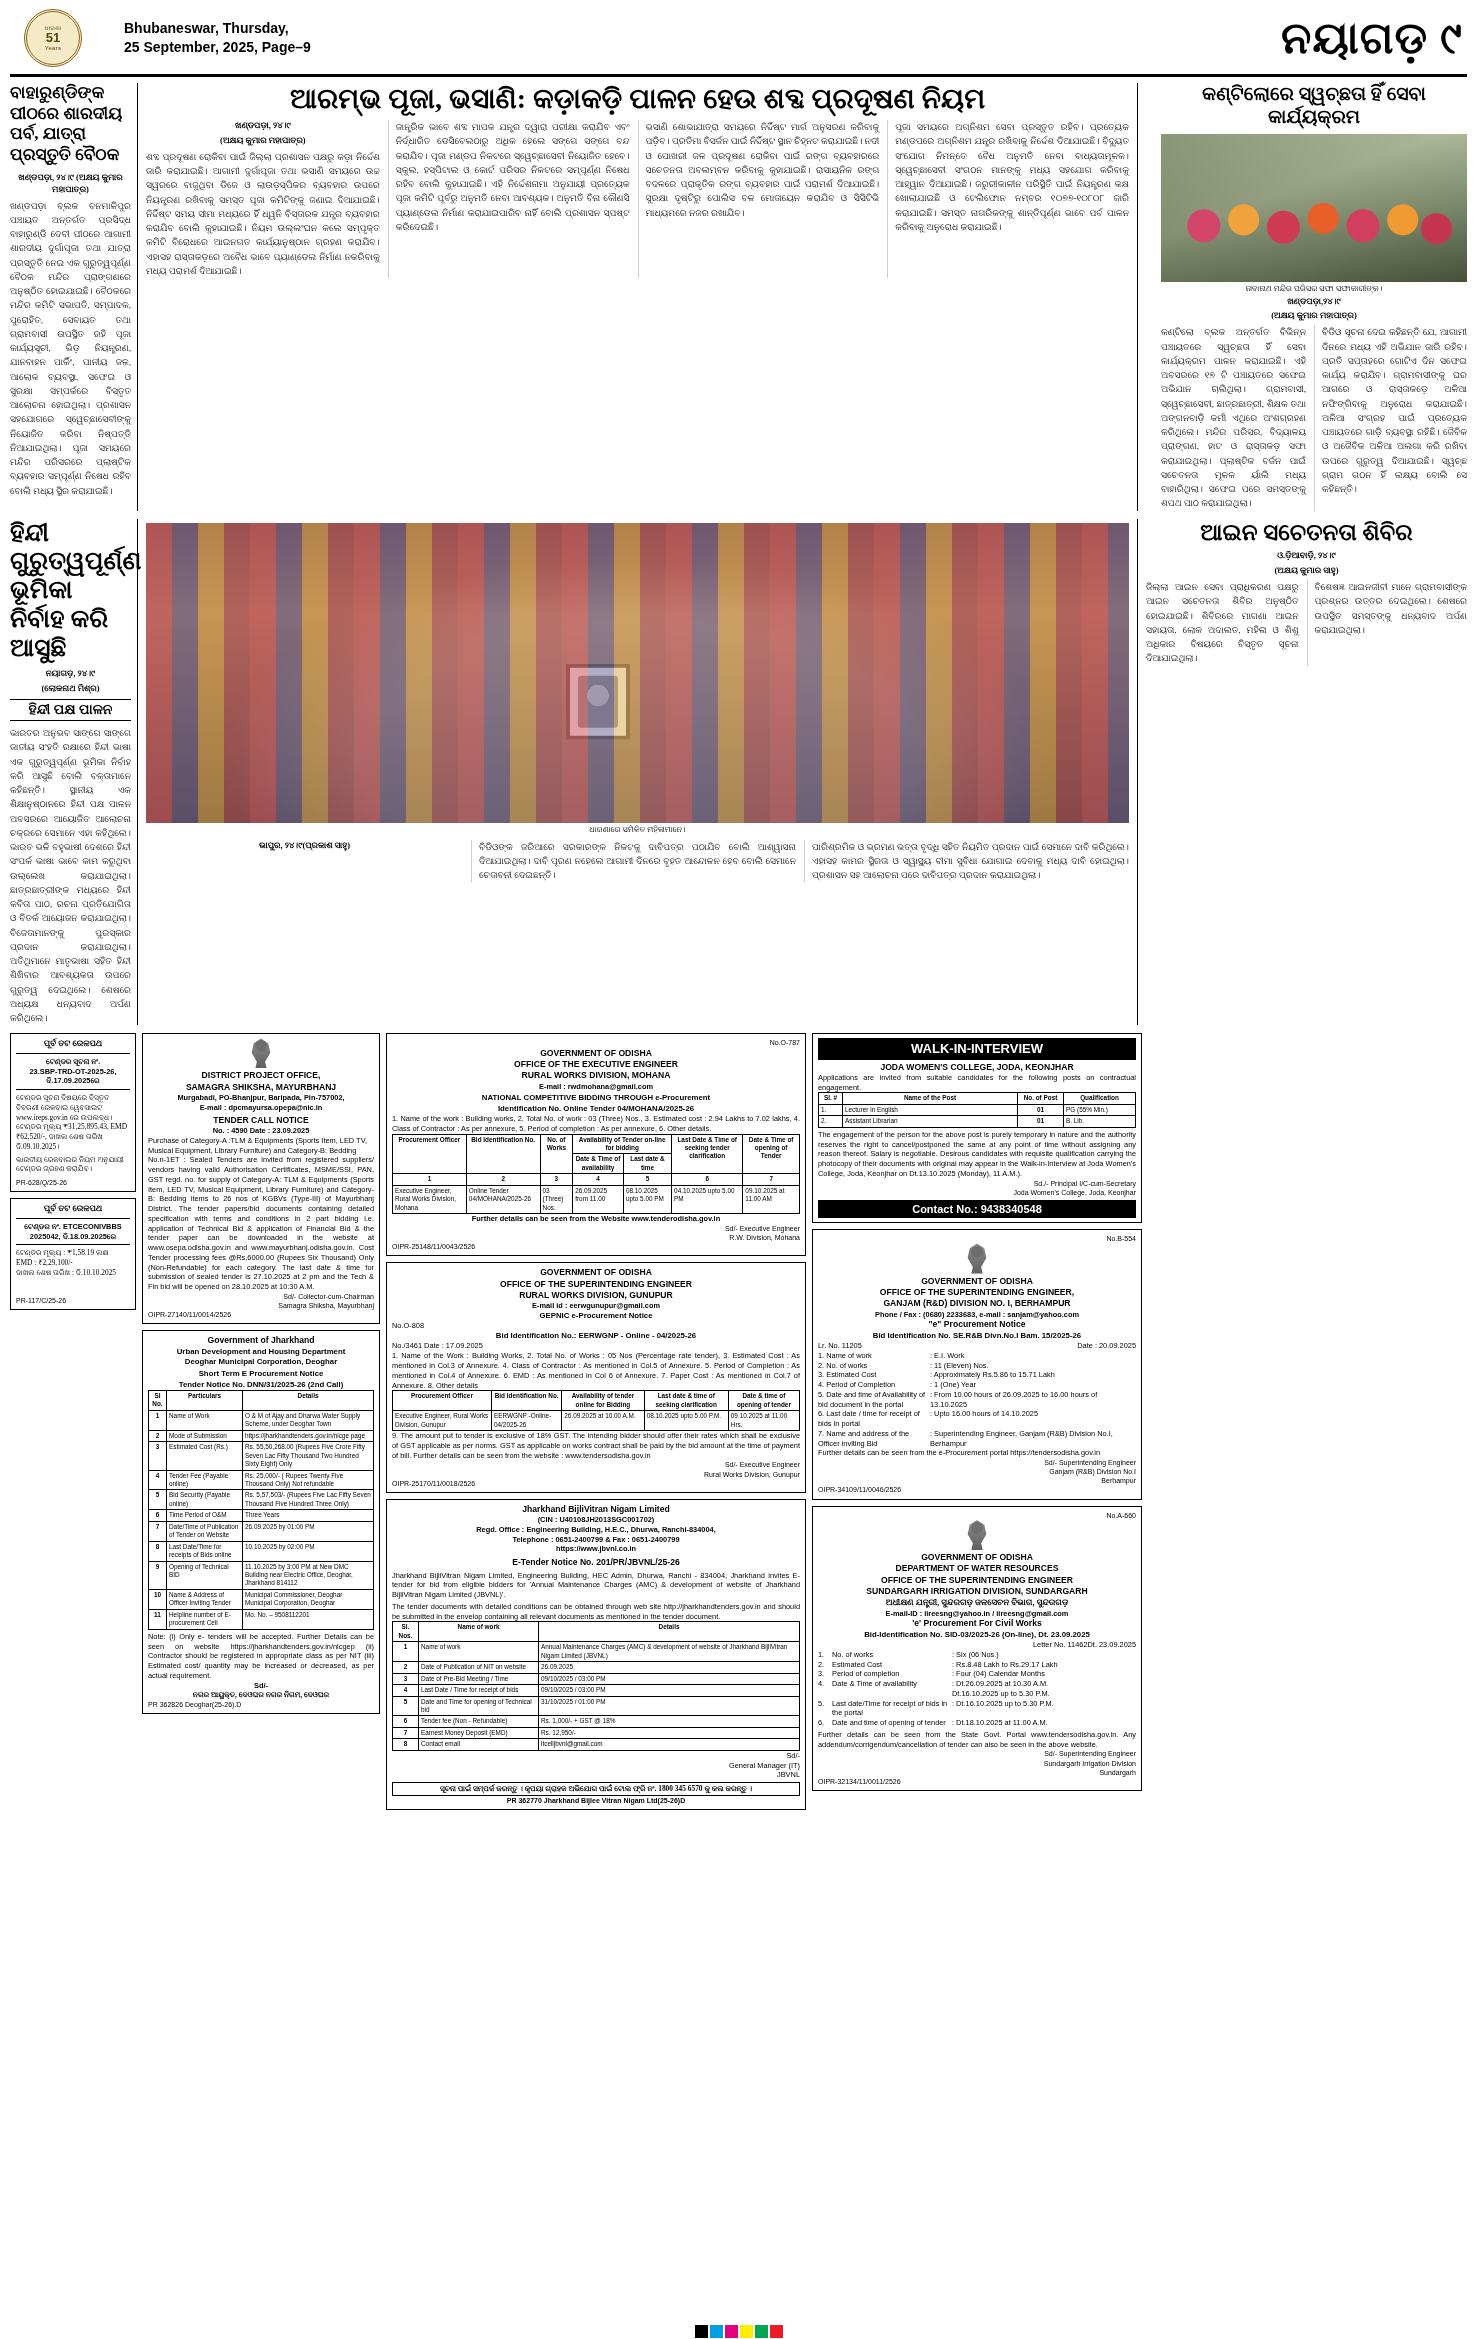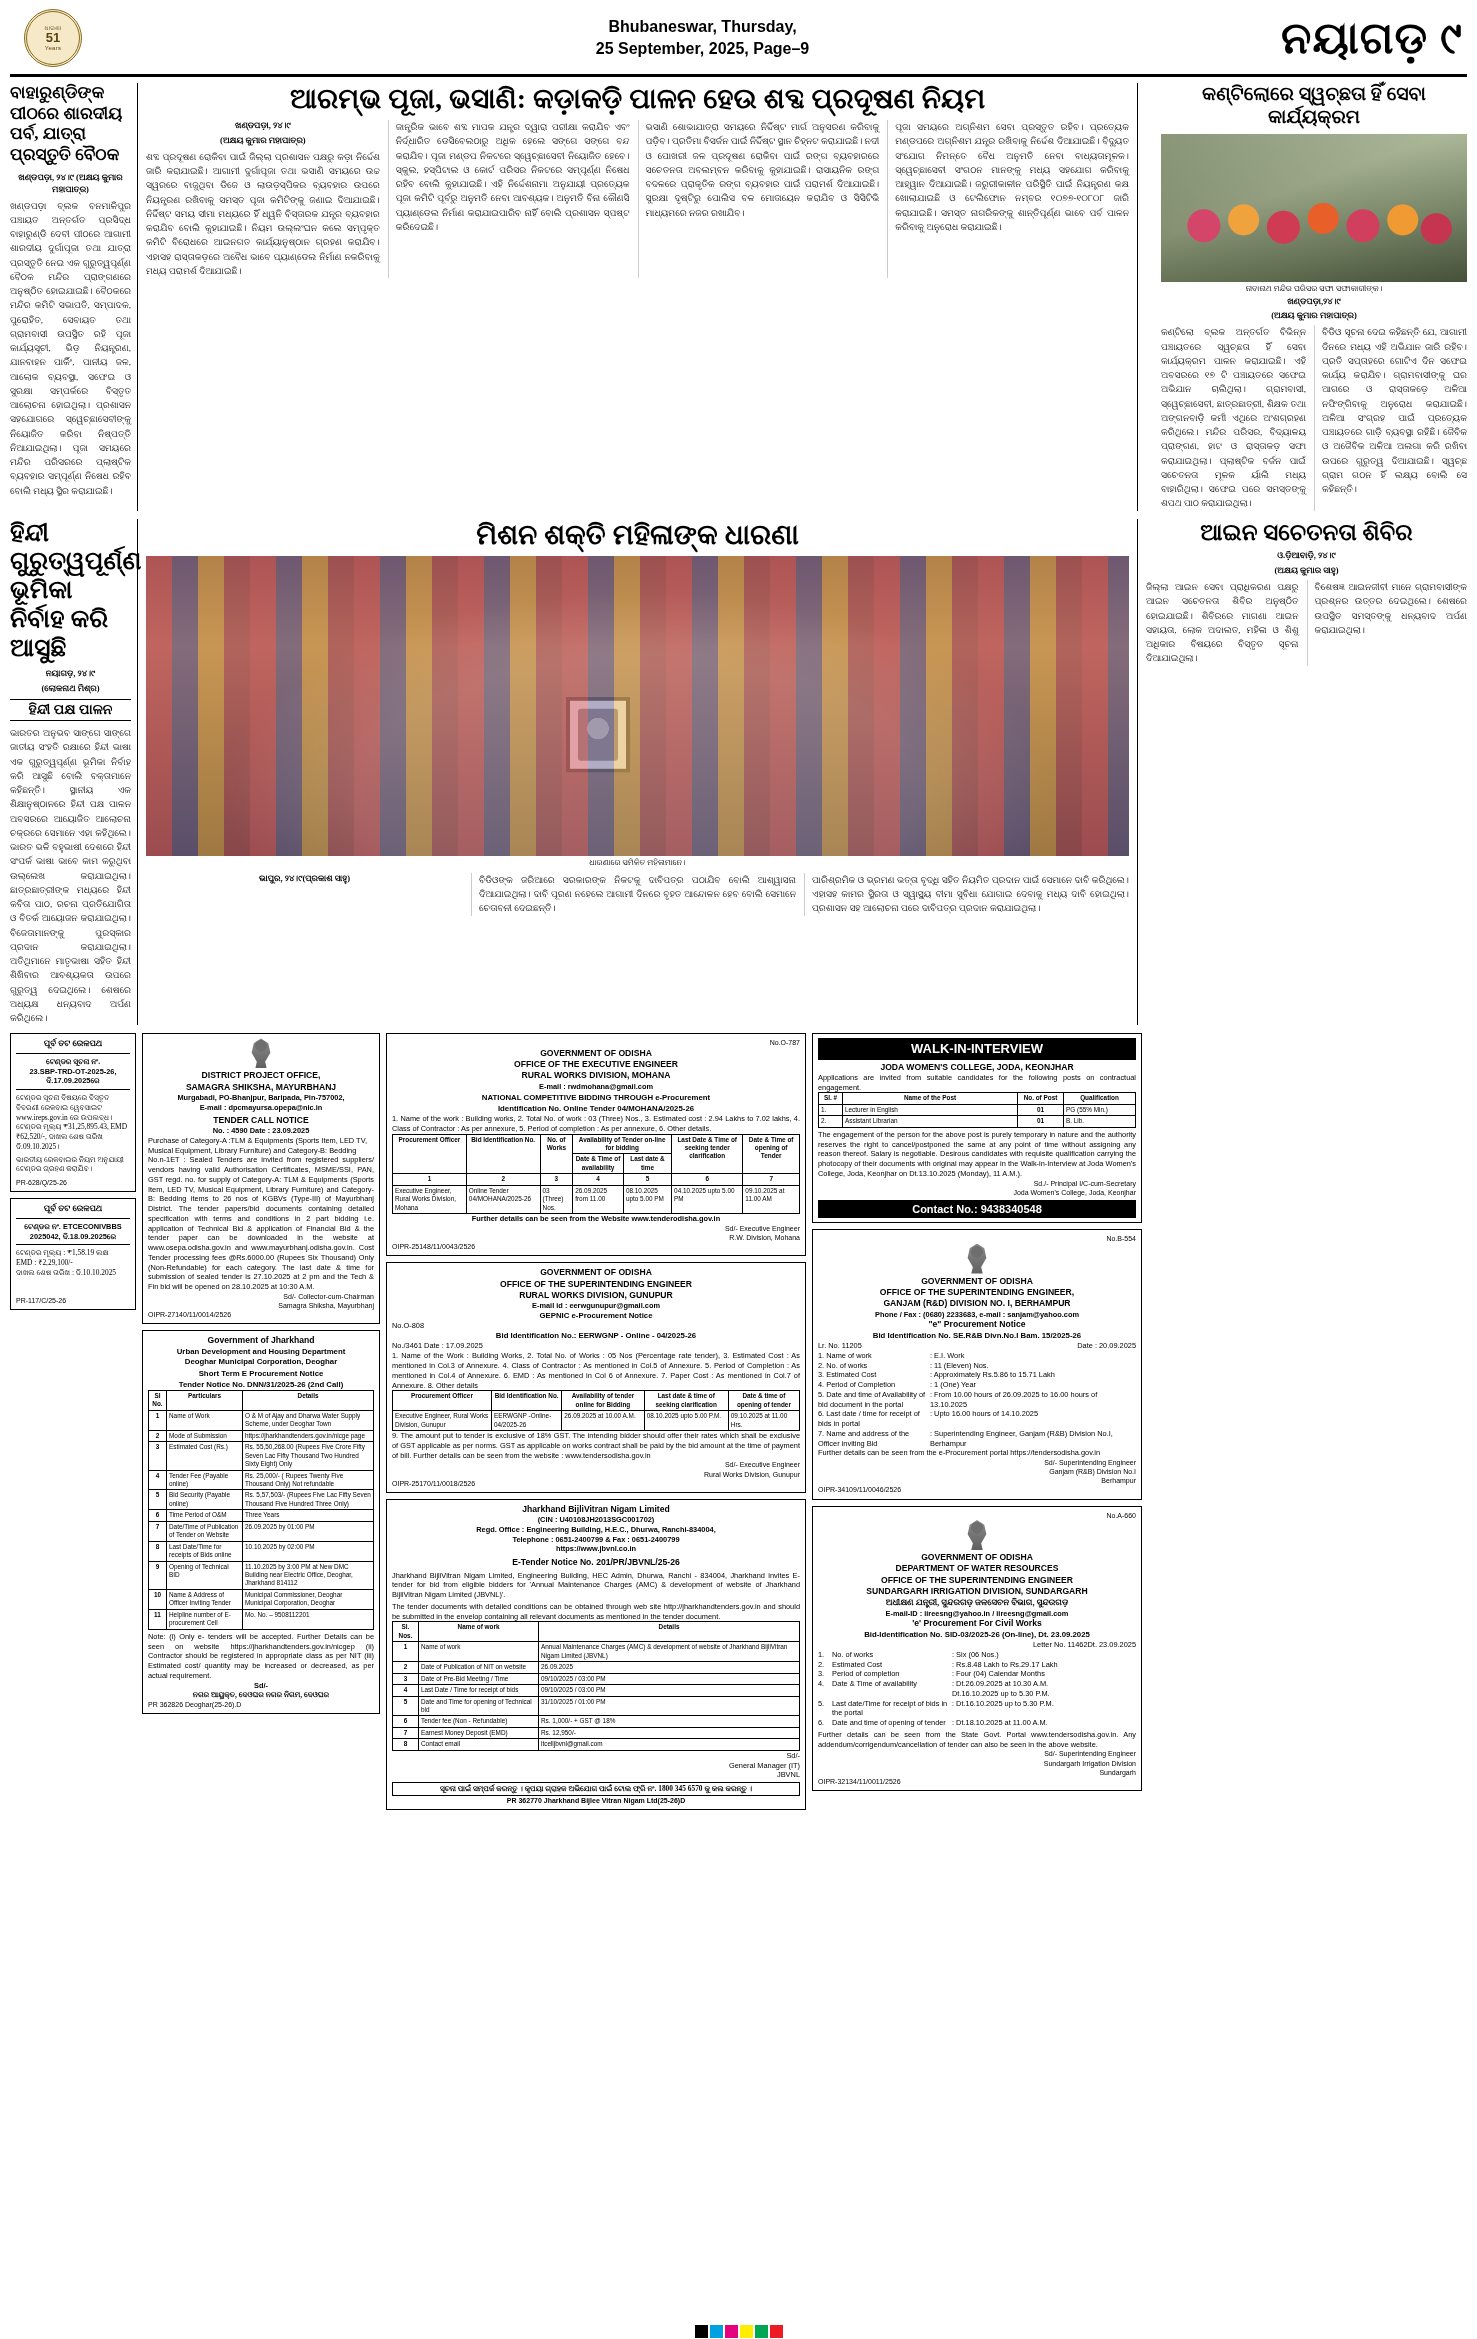--- a/index.html
+++ b/index.html
@@ -19,21 +19,21 @@
   .logo-badge { width:86px; height:60px; display:flex; align-items:center; justify-content:center; }
   .logo-circle {
     width:58px;height:58px;border-radius:50%;
     border:3px double #8a6b1e;
     background:#f6e9c8;
     display:flex;flex-direction:column;align-items:center;justify-content:center;
     font-size:8px; color:#5a4510; line-height:1.05;
   }
   .logo-circle .big { font-size:13px; font-weight:bold; }
   .logo-circle .tiny { font-size:6px; letter-spacing:.3px;}
-  .masthead-mid { font-size:16px; line-height:1.35; font-weight:bold; text-align:center; flex:1; padding-left:28px;}
+  .masthead-mid { font-size:14px; line-height:1.35; font-weight:bold; text-align:left; flex:1; padding-left:28px;}
   .masthead-right { font-size:44px; font-weight:bold; letter-spacing:1px; padding-right:4px; }
   .od { font-family:"Liberation Serif", serif; }
   .body-col { font-size:9.2px; line-height:1.55; text-align:justify; color:#111; }
   .byline { font-size:8.5px; text-align:center; font-weight:bold; line-height:1.4; margin-bottom:3px;}
   .caption { font-size:8px; text-align:center; padding:2px 0; }
 
   
   .top-band { display:flex; gap:8px; margin-top:6px; }
   .tb-left { width:128px; border-right:1px solid #000; padding-right:6px; }
   .tb-left .hl2 { font-size:17px; font-weight:bold; line-height:1.22; margin-bottom:6px;}
@@ -179,21 +179,20 @@
 
     <div class="mb-left">
       <div class="sub-head od">ହିନ୍ଦୀ ଗୁରୁତ୍ୱପୂର୍ଣ୍ଣ ଭୂମିକା ନିର୍ବାହ କରି ଆସୁଛି</div>
       <div class="byline od" style="margin-top:6px;">ନୟାଗଡ଼, ୨୪।୯</div>
       <div class="byline od">(ଲୋକନାଥ ମିଶ୍ର)</div>
       <div class="badge-head od">ହିନ୍ଦୀ ପକ୍ଷ ପାଳନ</div>
       <div class="body-col od">ଭାରତର ଅନୁଭବ ସାଙ୍ଗେ ସାଙ୍ଗେ ଜାତୀୟ ସଂହତି ରକ୍ଷାରେ ହିନ୍ଦୀ ଭାଷା ଏକ ଗୁରୁତ୍ୱପୂର୍ଣ୍ଣ ଭୂମିକା ନିର୍ବାହ କରି ଆସୁଛି ବୋଲି ବକ୍ତାମାନେ କହିଛନ୍ତି। ସ୍ଥାନୀୟ ଏକ ଶିକ୍ଷାନୁଷ୍ଠାନରେ ହିନ୍ଦୀ ପକ୍ଷ ପାଳନ ଅବସରରେ ଆୟୋଜିତ ଆଲୋଚନା ଚକ୍ରରେ ସେମାନେ ଏହା କହିଥିଲେ। ଭାରତ ଭଳି ବହୁଭାଷୀ ଦେଶରେ ହିନ୍ଦୀ ସଂପର୍କ ଭାଷା ଭାବେ କାମ କରୁଥିବା ଉଲ୍ଲେଖ କରାଯାଇଥିଲା। ଛାତ୍ରଛାତ୍ରୀଙ୍କ ମଧ୍ୟରେ ହିନ୍ଦୀ କବିତା ପାଠ, ରଚନା ପ୍ରତିଯୋଗିତା ଓ ବିତର୍କ ଆୟୋଜନ କରାଯାଇଥିଲା। ବିଜେତାମାନଙ୍କୁ ପୁରସ୍କାର ପ୍ରଦାନ କରାଯାଇଥିଲା। ଅତିଥିମାନେ ମାତୃଭାଷା ସହିତ ହିନ୍ଦୀ ଶିଖିବାର ଆବଶ୍ୟକତା ଉପରେ ଗୁରୁତ୍ୱ ଦେଇଥିଲେ। ଶେଷରେ ଅଧ୍ୟକ୍ଷ ଧନ୍ୟବାଦ ଅର୍ପଣ କରିଥିଲେ।</div>
     </div>
 
     <div class="mb-mid">
-      <div class="mid-head od">ମିଶନ ଶକ୍ତି ମହିଳାଙ୍କ ଧାରଣା</div>
       <div class="photo2" style="height:300px;margin-top:4px;">
         <div class="frame"></div>
       </div>
       <div class="caption od">ଧାରଣାରେ ସମିଳିତ ମହିଳାମାନେ।</div>
       <div class="cols4" style="margin-top:3px;">
         <div>
           <div class="byline od">ଭାପୁର, ୨୪।୯(ପ୍ରକାଶ ସାହୁ)</div>
         </div>
         <div class="colsep">
           <div class="body-col od">ବିଡିଓଙ୍କ ଜରିଆରେ ସରକାରଙ୍କ ନିକଟକୁ ଦାବିପତ୍ର ପଠାଯିବ ବୋଲି ଆଶ୍ୱାସନା ଦିଆଯାଇଥିଲା। ଦାବି ପୂରଣ ନହେଲେ ଆଗାମୀ ଦିନରେ ବୃହତ ଆନ୍ଦୋଳନ ହେବ ବୋଲି ସେମାନେ ଚେତାବନୀ ଦେଇଛନ୍ତି।</div>

